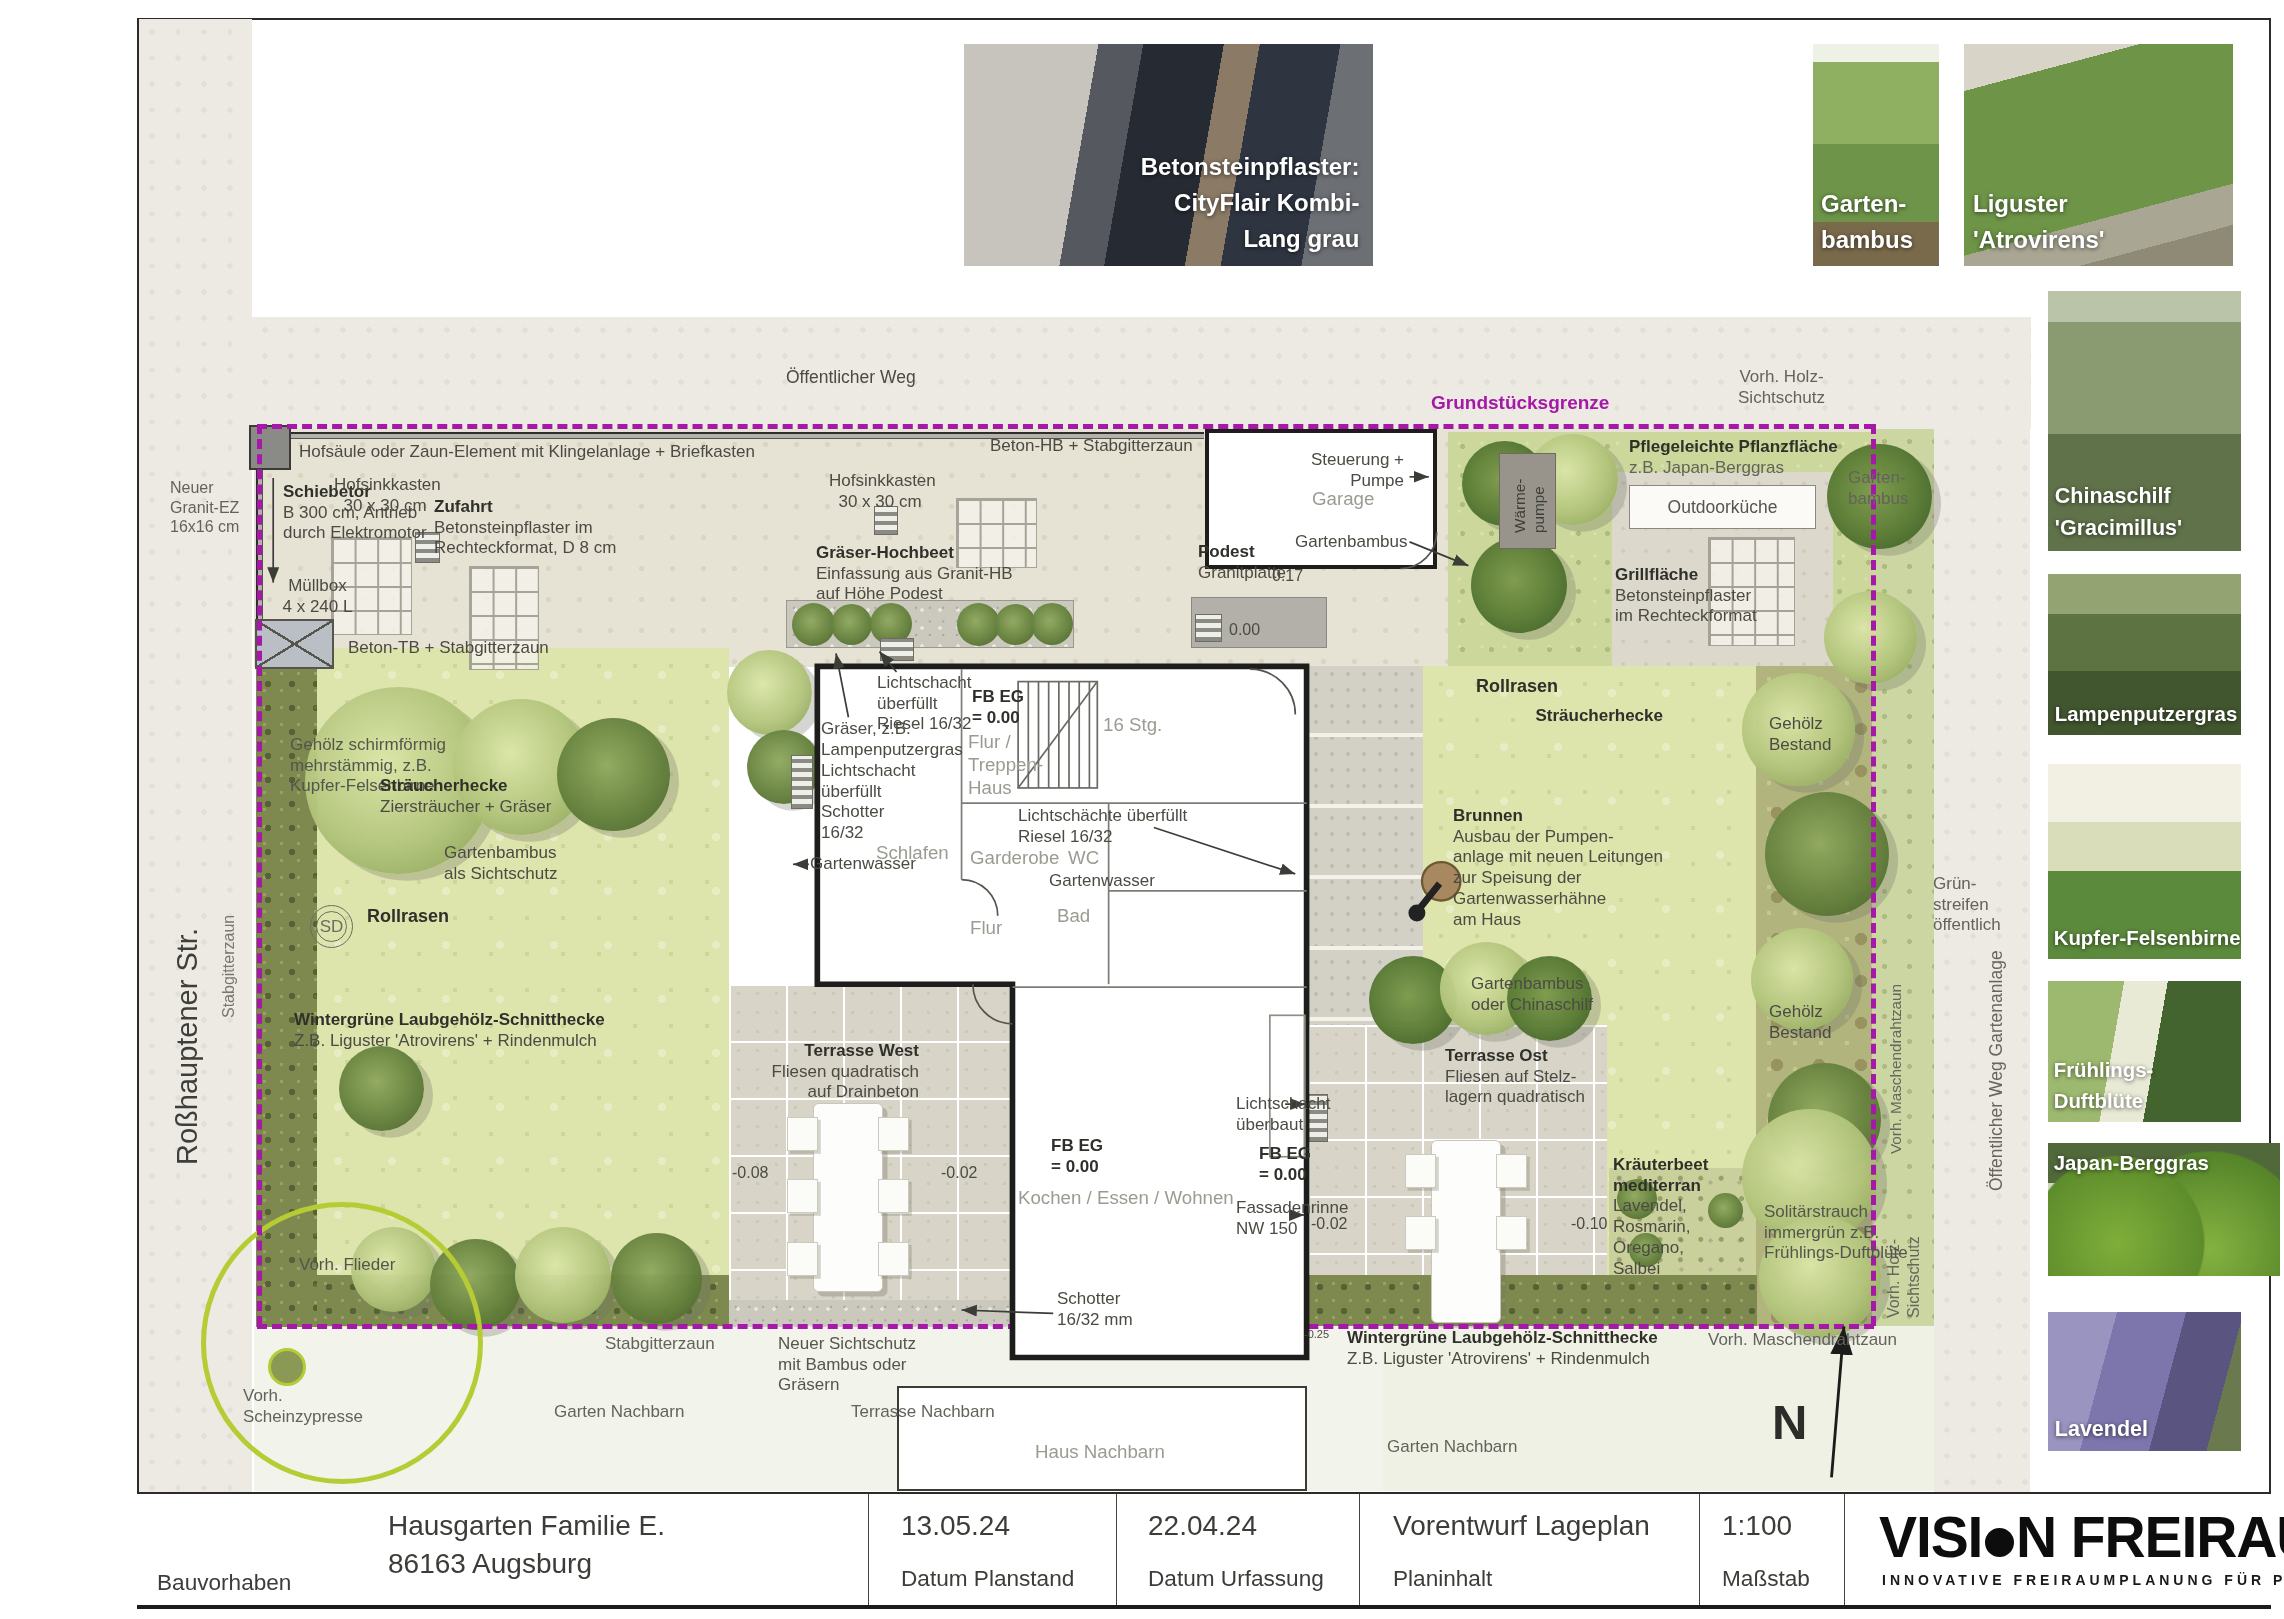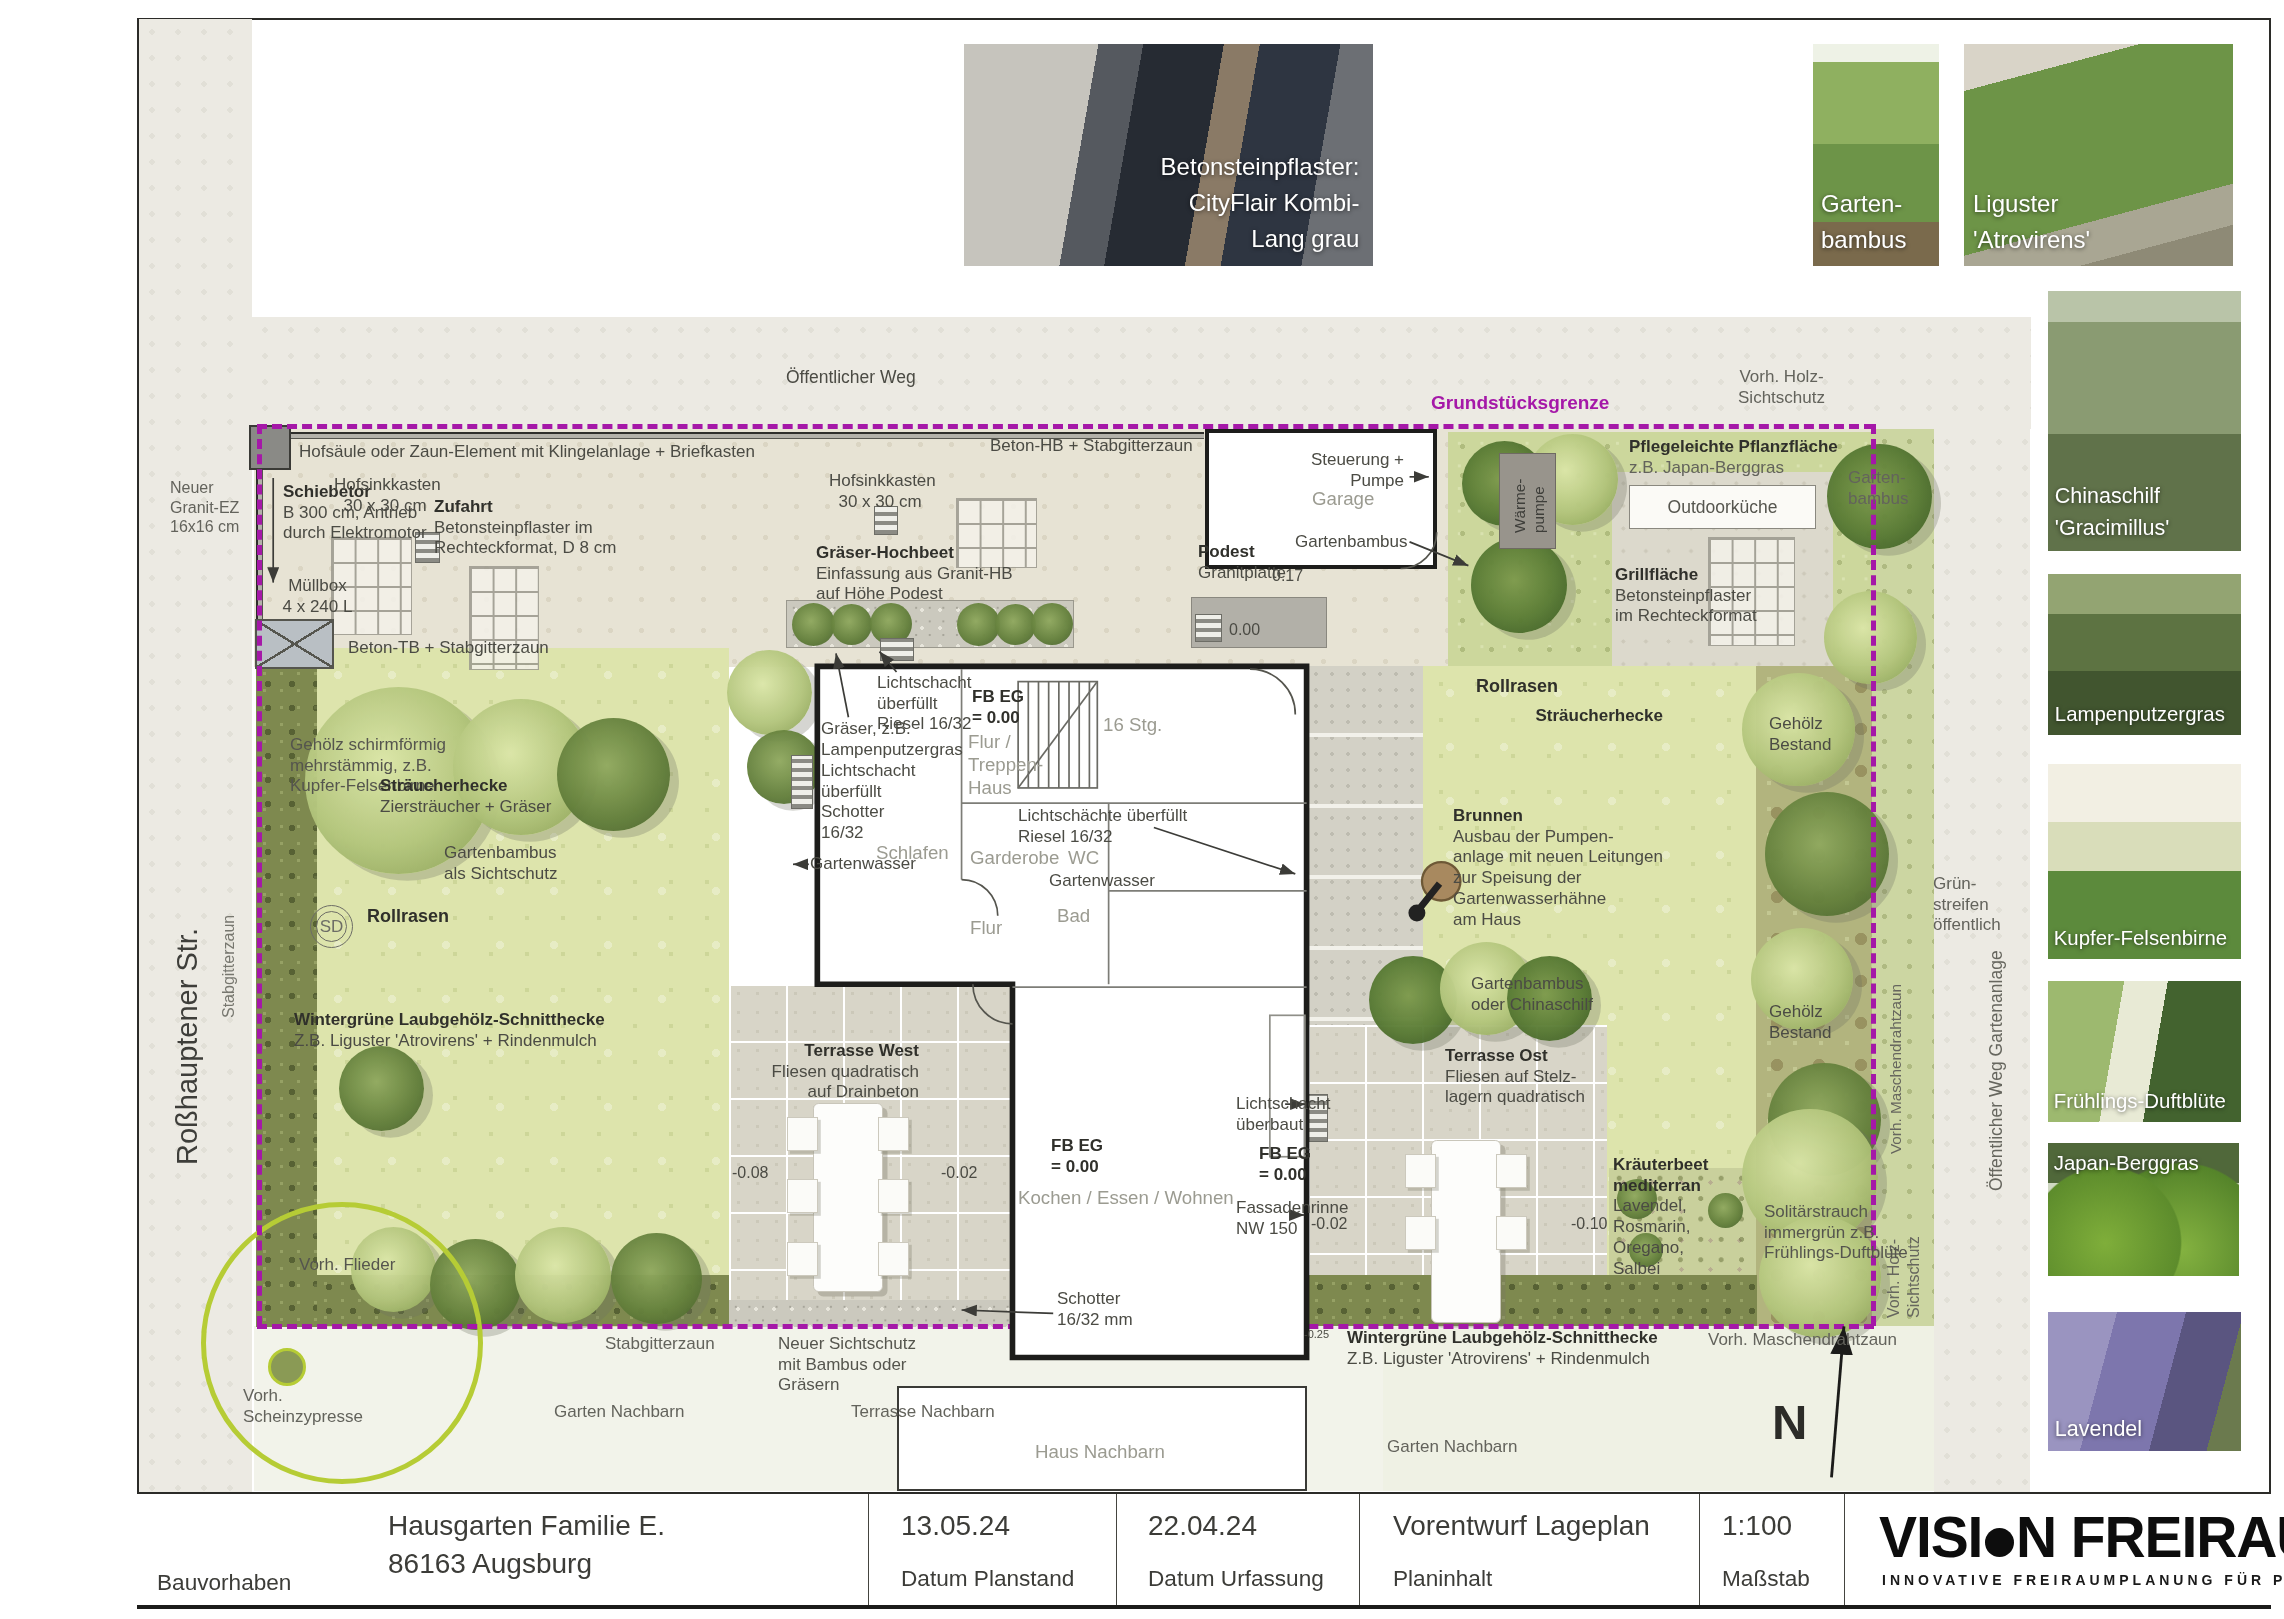--- a/index.html
+++ b/index.html
@@ -37,21 +37,21 @@
   .lbl{position:absolute;z-index:6;white-space:pre-line;color:#4b4b44;font-size:17px;line-height:1.22;}
   .lbl .t{display:block;font-weight:bold;color:#30302b;}
   .lbl .s{display:block;}
   .b{font-weight:bold;color:#30302b;}
   .room{color:#9b9b91;font-size:18.7px;}
   .mag{color:#a518a8;font-weight:bold;font-size:19px;}
   .num{font-size:16px;}
   .right{text-align:right;}
   .center{text-align:center;}
   .rot{transform:rotate(-90deg);transform-origin:left top;}
-  .cap{position:absolute;z-index:6;color:#fff;font-weight:normal;font-size:24px;line-height:1.5;text-shadow:0 1.1px 4.5px rgba(0,0,0,.6);white-space:pre-line;}
+  .cap{position:absolute;z-index:6;color:#fff;font-weight:bold;font-size:24px;line-height:1.5;text-shadow:0 1.1px 4.5px rgba(0,0,0,.6);white-space:pre-line;}
   .photo{position:absolute;overflow:hidden;}
   .z1{z-index:1}.z2{z-index:2}.z3{z-index:3}
   svg.ov{position:absolute;left:0;top:0;z-index:5;pointer-events:none;}
   
   .tb{position:absolute;left:137px;top:1492px;width:2134px;height:117px;border-top:2.3px solid #2b2b28;border-bottom:4.5px solid #1c1c1a;box-sizing:border-box;background:#fff;z-index:7;}
   .tb .div{position:absolute;top:0;bottom:0;border-left:1.7px solid #44443f;}
   .tb .big{position:absolute;font-size:28px;color:#3c3c38;}
   .tb .sm{position:absolute;font-size:22.6px;color:#3c3c38;}
   .logo{position:absolute;font-weight:900;font-size:57px;letter-spacing:-1.1px;color:#0d0d0d;white-space:nowrap;}
   .logo .dot{display:inline-block;width:29px;height:29px;border-radius:50%;background:#0d0d0d;margin:0 2.3px;}
@@ -86,21 +86,21 @@
   </div>
   <div class="photo" style="left:2048px;top:574px;width:193px;height:161px;background:linear-gradient(#93a472 0 25%,#5d7342 25% 60%,#41552f 60% 100%);">
     <span class="cap" style="left:6.8px;bottom:5.7px;font-size:20.4px;">Lampenputzergras</span>
   </div>
   <div class="photo" style="left:2048px;top:764px;width:193px;height:195px;background:linear-gradient(#f2efe3 0 30%,#d9ddba 30% 55%,#5c8a3c 55% 100%);">
     <span class="cap" style="left:5.7px;bottom:5.7px;font-size:20.4px;">Kupfer-Felsenbirne</span>
   </div>
   <div class="photo" style="left:2048px;top:981px;width:193px;height:141px;background:linear-gradient(100deg,#9db96f 0 35%,#e8ead5 35% 55%,#43632f 55% 100%);">
     <span class="cap" style="left:5.7px;bottom:5.7px;font-size:20.4px;">Frühlings-Duftblüte</span>
   </div>
-  <div class="photo" style="left:2048px;top:1143px;width:191px;height:133px;background:radial-gradient(circle at 30% 75%,#7fae3a,#5d8c2c 45%,transparent 46%),radial-gradient(circle at 70% 80%,#84b240,#55842a 50%,transparent 51%),linear-gradient(#50683a 0 30%,#cfd8c2 30% 100%);">
+  <div class="photo" style="left:2048px;top:1143px;width:232px;height:133px;background:radial-gradient(circle at 30% 75%,#7fae3a,#5d8c2c 45%,transparent 46%),radial-gradient(circle at 70% 80%,#84b240,#55842a 50%,transparent 51%),linear-gradient(#50683a 0 30%,#cfd8c2 30% 100%);">
     <span class="cap" style="left:5.7px;top:4.5px;font-size:20.4px;">Japan-Berggras</span>
   </div>
   <div class="photo" style="left:2048px;top:1312px;width:193px;height:139px;background:linear-gradient(105deg,#9a94c0 0 30%,#7d76ad 30% 60%,#5a5580 60% 85%,#6b7a4e 85% 100%);">
     <span class="cap" style="left:6.8px;bottom:5.7px;font-size:21.5px;">Lavendel</span>
   </div>
 
   <div class="abs street" style="left:139px;top:18.7px;width:113px;height:1473px;"></div>
   <div class="abs street" style="left:252px;top:317px;width:1779px;height:112px;"></div>
   <div class="abs beige" style="left:254px;top:429px;width:1618px;height:238px;"></div>
   <div class="abs plantarea" style="left:1448px;top:432px;width:424px;height:235px;"></div>

